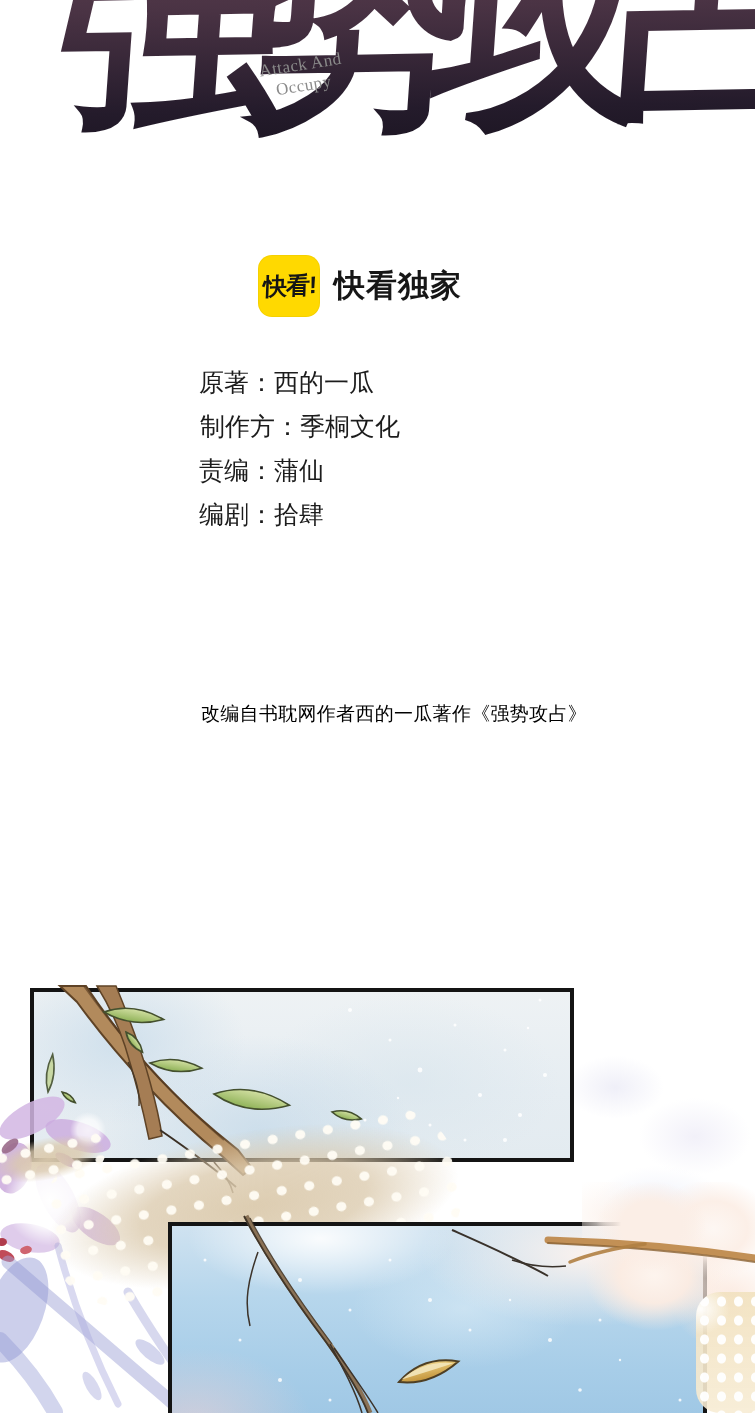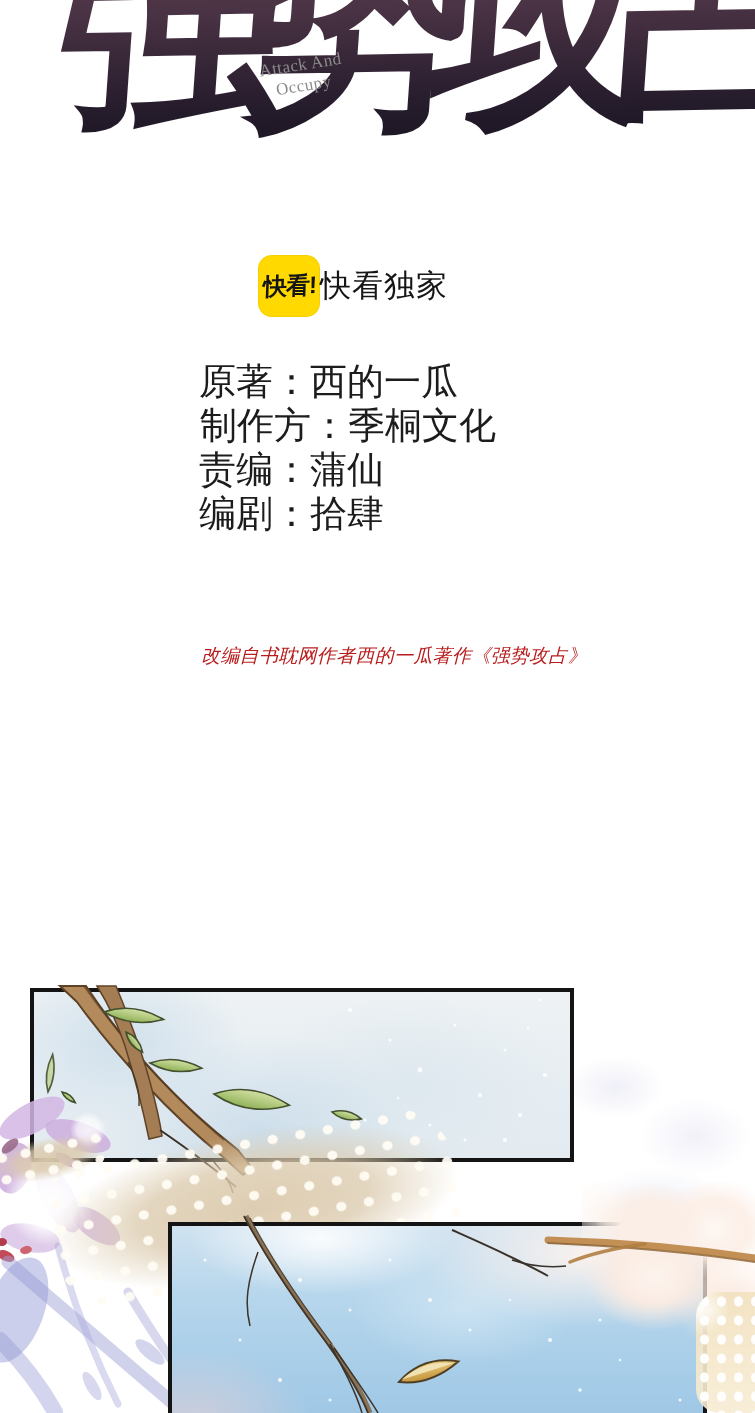--- a/index.html
+++ b/index.html
@@ -23,26 +23,26 @@
   }
   
   .publisher{position:absolute;left:258px;top:255px;display:flex;align-items:center;}
   .kk-logo{
     width:62px;height:62px;border-radius:14px;background:#ffd900;
     display:flex;align-items:center;justify-content:center;
     font-weight:900;font-size:24px;color:#151515;letter-spacing:-1px;
     transform:none;box-shadow:inset 0 0 0 1px rgba(0,0,0,.04);
   }
   .kk-logo span{transform:skewX(-4deg) rotate(-2deg);}
-  .kk-label{font-size:31px;font-weight:400;color:#161616;letter-spacing:1px;}
-  
-  .credits{position:absolute;left:199px;top:360px;font-size:37px;color:#1c1c1c;line-height:44px;}
+  .kk-label{margin-left:14px;font-size:31px;font-weight:700;color:#161616;letter-spacing:1px;}
+  
+  .credits{position:absolute;left:199px;top:360px;font-size:25px;color:#1c1c1c;line-height:44px;}
   .credit-line{white-space:nowrap;}
   .credit-line.indent{margin-left:1px;}
-  .adaptation-note{position:absolute;left:201px;top:643px;font-size:19px;color:#b91c1c;letter-spacing:.3px;white-space:nowrap;font-style:italic;}
+  .adaptation-note{position:absolute;left:201px;top:701px;font-size:19px;color:#000000;letter-spacing:.3px;white-space:nowrap;}
   
   .faint-cluster{
     position:absolute;left:555px;top:1035px;width:200px;height:290px;
     background:
       radial-gradient(70px 45px at 30% 18%,rgba(226,226,242,.55),rgba(226,226,242,0) 70%),
       radial-gradient(80px 55px at 70% 35%,rgba(233,231,245,.6),rgba(233,231,245,0) 70%),
       radial-gradient(95px 60px at 52% 60%,rgba(221,226,244,.5),rgba(221,226,244,0) 72%),
       radial-gradient(85px 62px at 62% 88%,rgba(250,233,222,.65),rgba(250,233,222,0) 72%),
       radial-gradient(60px 40px at 18% 75%,rgba(231,235,248,.5),rgba(231,235,248,0) 70%);
     z-index:0;

